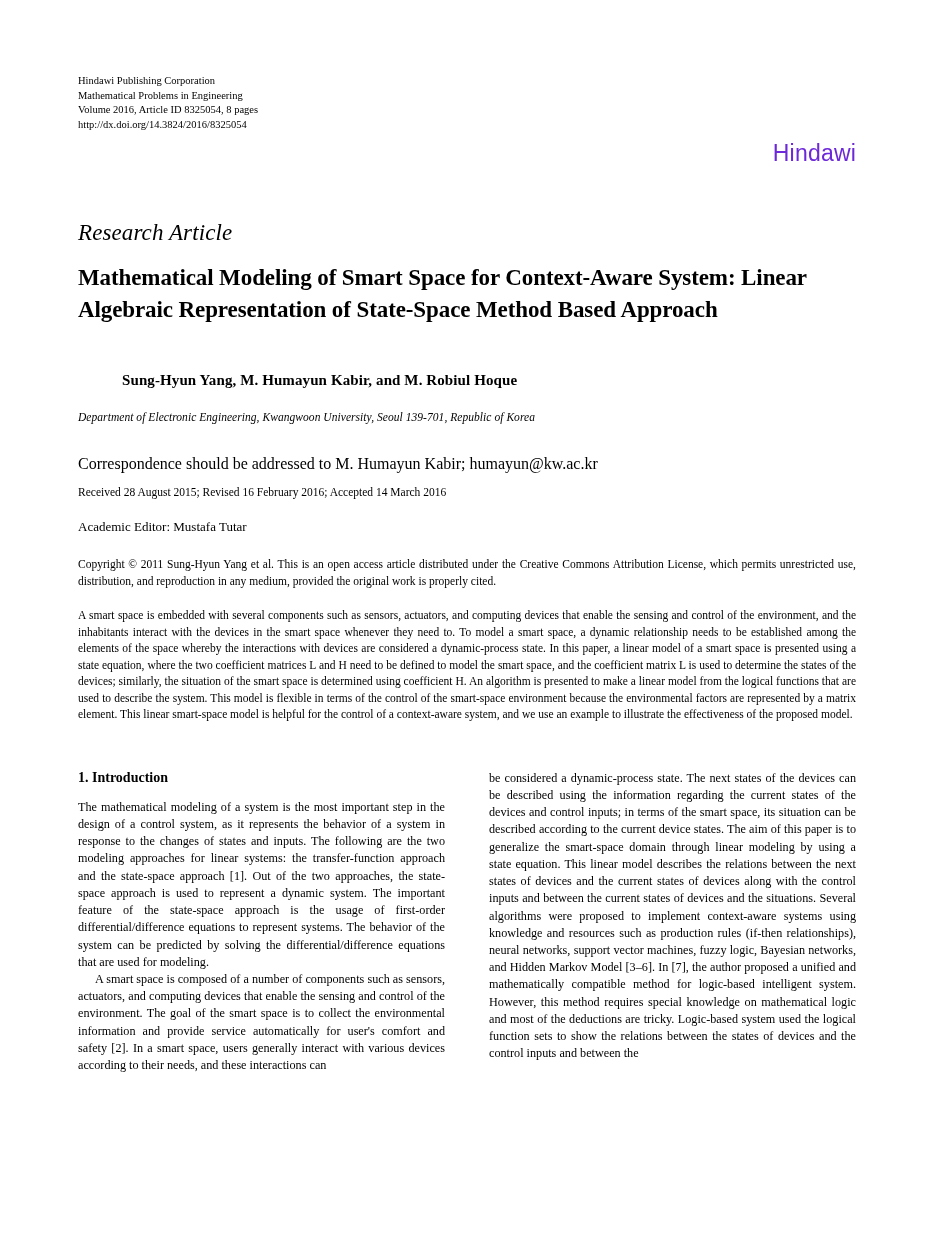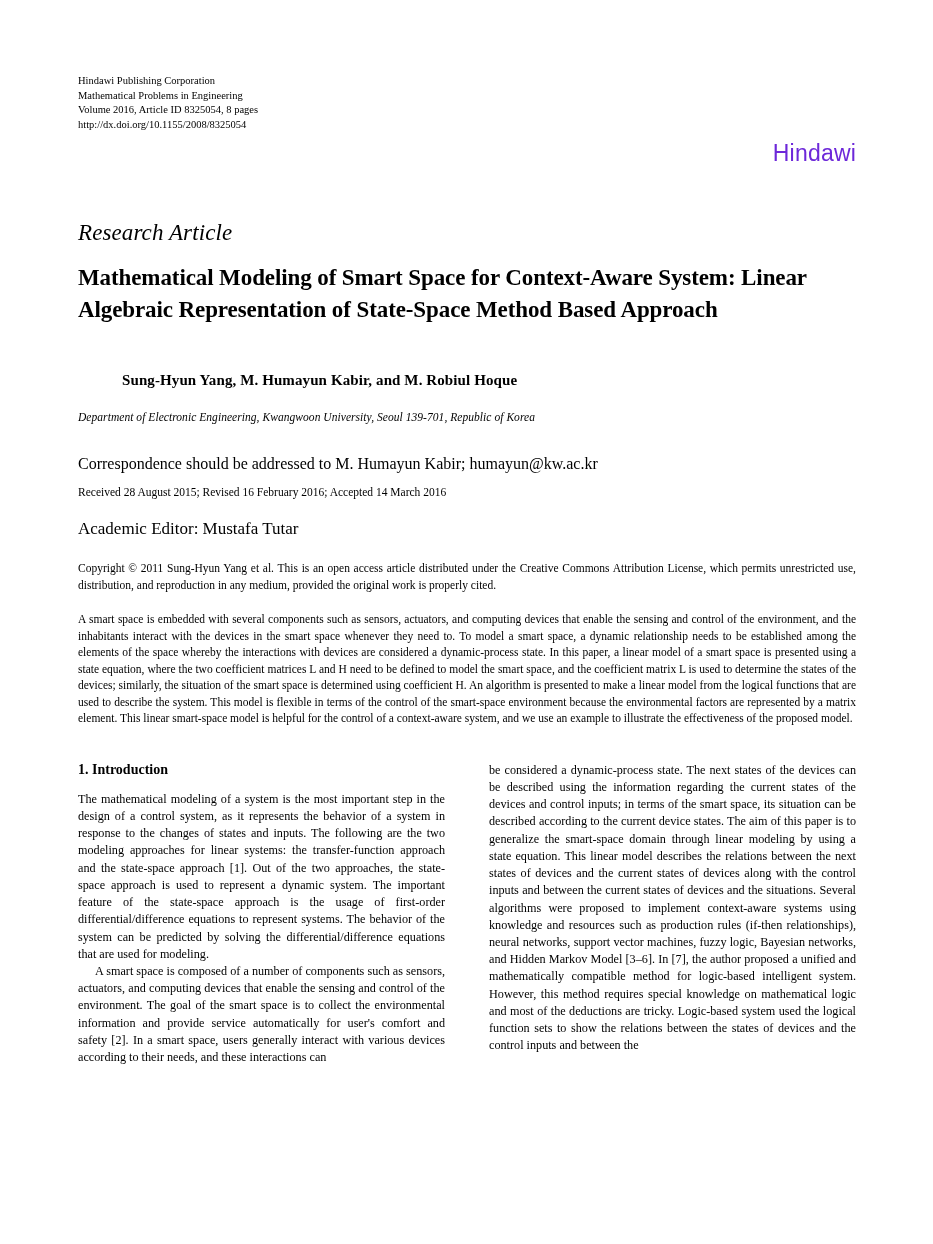--- a/index.html
+++ b/index.html
@@ -83,38 +83,38 @@
   .correspondence {
     margin-top: 32px;
     font-size: 16px;
   }
   .dates {
     margin-top: 13px;
     font-size: 11.5px;
   }
   .editor {
     margin-top: 21px;
-    font-size: 17px;
+    font-size: 13px;
   }
   .copyright {
     margin-top: 21px;
     font-size: 11.5px;
     line-height: 16.5px;
     text-align: justify;
   }
   .abstract {
     margin-top: 18px;
     font-size: 11.5px;
     line-height: 16.5px;
     text-align: justify;
   }
 
   
   .body-cols {
-    margin-top: 35px;
+    margin-top: 47px;
     display: flex;
     gap: 44px;
   }
   .col {
     width: 374px;
   }
   .section-heading {
     font-family: "Liberation Serif", serif;
     font-weight: bold;
     font-size: 14px;
@@ -134,21 +134,21 @@
 </head>
 <body>
 
 <div class="page">
   <div class="content">
 
     <div class="masthead">
       <div>Hindawi Publishing Corporation</div>
       <div>Mathematical Problems in Engineering</div>
       <div>Volume 2016, Article ID 8325054, 8 pages</div>
-      <div>http://dx.doi.org/10.1155/2008/8325054</div>
+      <div>http://dx.doi.org/14.3824/2016/8325054</div>
     </div>
 
     <div class="publisher-logo">Hindawi</div>
 
     <div class="article-type">Research Article</div>
 
     <h1 class="article-title">Mathematical Modeling of Smart Space for Context-Aware System: Linear Algebraic Representation of State-Space Method Based Approach</h1>
 
     <div class="authors">Sung-Hyun Yang, M. Humayun Kabir, and M. Robiul Hoque</div>
 

